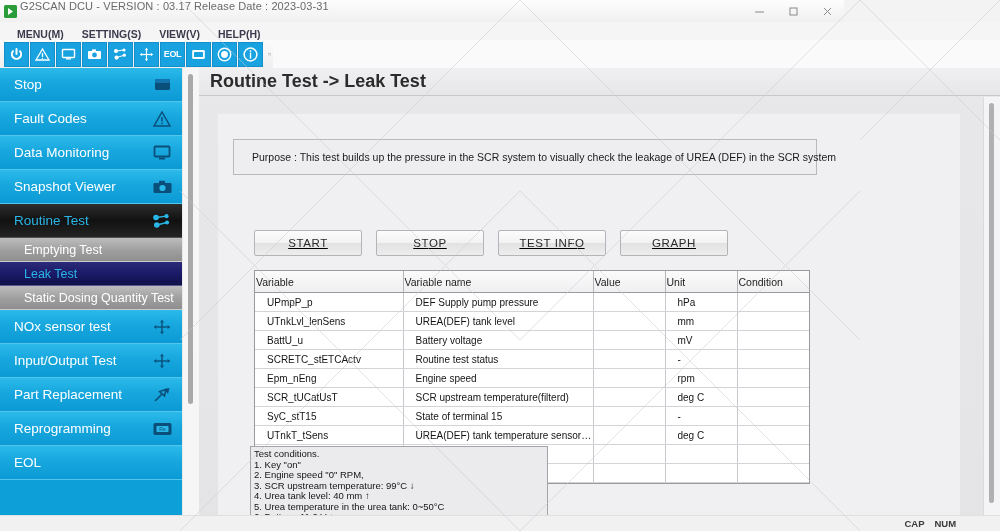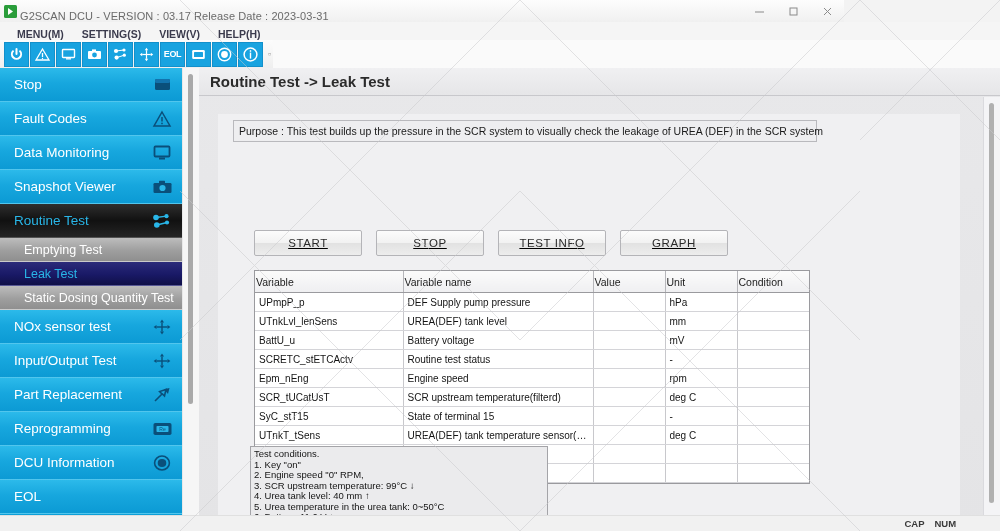--- a/index.html
+++ b/index.html
@@ -15,21 +15,21 @@
     background: #f3f3f3;
     overflow: hidden;
   }
 
   
   .titlebar {
     position: absolute; left: 0; top: 0;
     width: 844px; height: 22px;
     background: linear-gradient(to bottom, #fdfdfd, #f0f0f0);
     border-bottom: 1px solid #e2e2e2;
-    display: flex; align-items: flex-end;
+    display: flex; align-items: flex-start;
   }
   .logo-arrow {
     width: 20px; height: 22px;
     display: flex; align-items: center; justify-content: center;
     flex: none;
   }
   .logo-arrow svg { display: block; }
   .title-text {
     font-size: 11px;
     color: #6a6a6a;
@@ -171,36 +171,36 @@
   .breadcrumb-bar {
     position: absolute; left: 0; top: 0;
     width: 801px; height: 28px;
     background: linear-gradient(to bottom, #f0f0f2, #e6e6e8);
     border-bottom: 1px solid #c8c8cc;
     display: flex; align-items: center;
     padding-left: 11px;
     box-sizing: border-box;
   }
   .breadcrumb-bar .bc {
-    font-size: 15px; color: #2b2b2b; font-weight: bold;
+    font-size: 18px; color: #2b2b2b; font-weight: bold;
     white-space: nowrap;
   }
   .panel {
     position: absolute; left: 19px; top: 46px;
     width: 742px; height: 417px;
     background: #f0f0f2;
     box-sizing: border-box;
   }
   .purpose-box {
-    position: absolute; left: 15px; top: 6px;
-    width: 584px; height: 22px;
+    position: absolute; left: 15px; top: 25px;
+    width: 584px; height: 36px;
     background: #eeeef0;
     border: 1px solid #b9b9bd;
     display: flex; align-items: center;
-    padding-left: 5px;
+    padding-left: 18px;
     box-sizing: border-box;
   }
   .purpose-box .ptxt {
     font-size: 10.5px; color: #1a1a1a;
     white-space: nowrap;
   }
 
   .btn-row {
     position: absolute; left: 36px; top: 116px;
     display: flex;
@@ -241,21 +241,21 @@
     font-weight: normal;
     color: #1b1b1b;
     text-align: left;
   }
   table.vt td {
     height: 16px;
     border-right: 1px solid #c8c8cc;
     border-bottom: 1px solid #d4d4d8;
     font-size: 10px;
     color: #141414;
-    padding-left: 4px;
+    padding-left: 12px;
     overflow: hidden;
     white-space: nowrap;
     text-overflow: ellipsis;
     background: #ffffff;
   }
   table.vt th:last-child, table.vt td:last-child { border-right: none; }
 
   .cond-box {
     position: absolute; left: 32px; top: 332px;
     width: 298px; height: 78px;
@@ -541,29 +541,20 @@
       <span class="s-label">Reprogramming</span>
       <span class="s-icon">
         <svg width="21" height="16" viewBox="0 0 21 16">
           <rect x="1.5" y="2" width="18" height="12" rx="1.8" fill="#0a4f7a"></rect>
           <rect x="4.5" y="5" width="12" height="6" rx="0.8" fill="#29b6e8"></rect>
           <text x="10.5" y="10" font-size="5" fill="#0a4f7a" text-anchor="middle" font-family="Liberation Sans, sans-serif">Re</text>
         </svg>
       </span>
     </div>
 
-    <div class="side-item">
-      <span class="s-label">DCU Information</span>
-      <span class="s-icon">
-        <svg width="20" height="18" viewBox="0 0 20 18">
-          <ellipse cx="10" cy="9" rx="7.4" ry="7" fill="none" stroke="#0a4f7a" stroke-width="1.6"></ellipse>
-          <ellipse cx="10" cy="9" rx="4.3" ry="3.9" fill="#0a4f7a"></ellipse>
-        </svg>
-      </span>
-    </div>
 
     <div class="side-item">
       <span class="s-label">EOL</span>
       <span class="s-icon"></span>
     </div>
 
   </div>
 
   <div class="side-scroll">
     <div class="side-scroll-thumb"></div>

